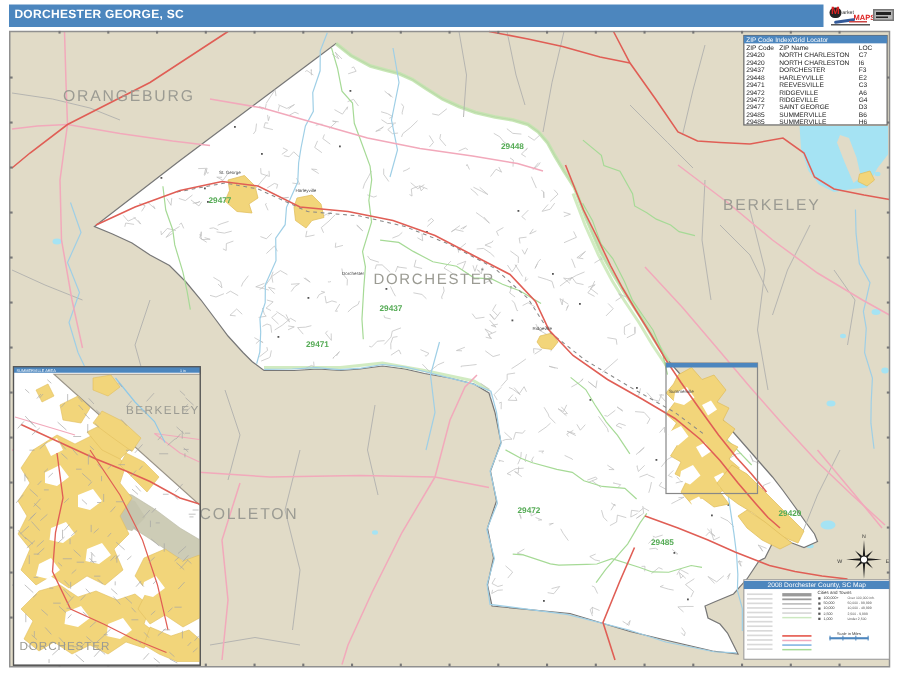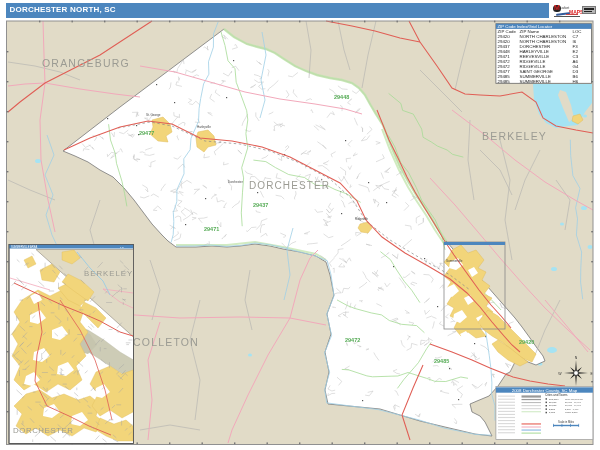--- a/index.html
+++ b/index.html
@@ -825,21 +825,21 @@
       <text x="497.5" y="72.90000000000002" font-size="4.4" fill="#222">29477</text>
       <text x="519.5" y="72.90000000000002" font-size="4.4" fill="#222">SAINT GEORGE</text>
       <text x="572.5" y="72.90000000000002" font-size="4.4" fill="#222">D3</text>
       <text x="497.5" y="77.85000000000002" font-size="4.4" fill="#222">29485</text>
       <text x="519.5" y="77.85000000000002" font-size="4.4" fill="#222">SUMMERVILLE</text>
       <text x="572.5" y="77.85000000000002" font-size="4.4" fill="#222">B6</text>
       <text x="497.5" y="82.80000000000003" font-size="4.4" fill="#222">29485</text>
       <text x="519.5" y="82.80000000000003" font-size="4.4" fill="#222">SUMMERVILLE</text>
       <text x="572.5" y="82.80000000000003" font-size="4.4" fill="#222">H6</text>
 </svg>
-<div id="titlebar">DORCHESTER NORTH, SC</div>
+<div id="titlebar">DORCHESTER GEORGE, SC</div>
 <div id="logo">
 <div class="lgM">
         <span>M</span>
       </div>
 <div class="lgark">arket</div>
 <div class="lgmaps">MAPS</div>
 <div class="lgsw"></div>
 <div class="lgrl"></div>
 <div class="lgln"></div>
 <div class="lgbox">

